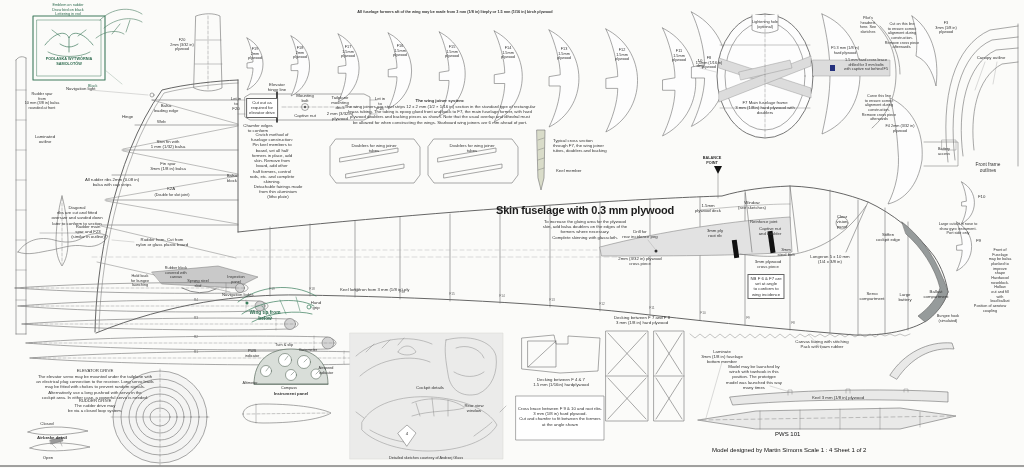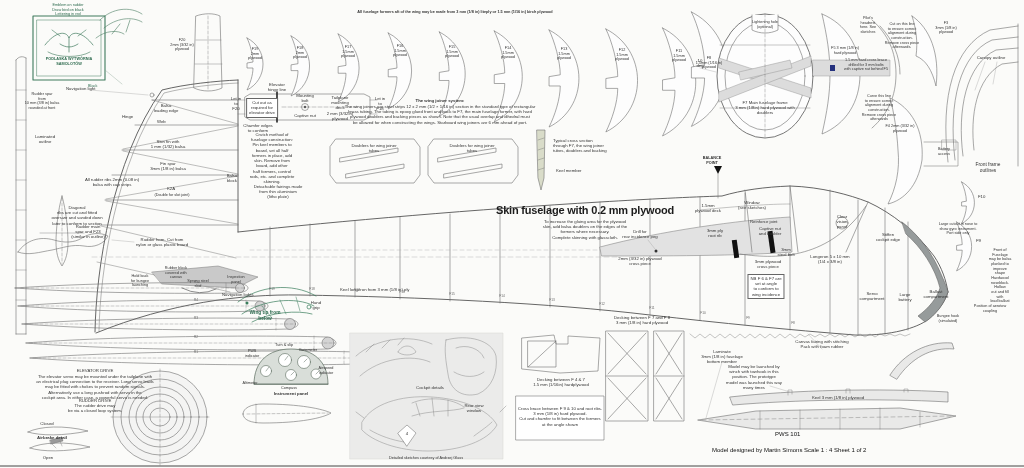--- a/index.html
+++ b/index.html
@@ -437,21 +437,21 @@
 tubes</div>
 <div class="L C" style="left:472px;top:143px">Doublers for wing joiner
 tubes</div>
 <div class="L" style="left:553px;top:138px">Typical cross section
 through F7, the wing joiner
 tubes, doublers and backing</div>
 <div class="L" style="left:556px;top:168px">Keel member</div>
 <div class="L C s38 b" style="left:712px;top:156px">BALANCE
 POINT</div>
 
-<div class="L C big" style="left:585px;top:204px">Skin fuselage with 0.2 mm plywood</div>
+<div class="L C big" style="left:585px;top:204px">Skin fuselage with 0.3 mm plywood</div>
 <div class="L C" style="left:585px;top:219px">To increase the gluing area for the plywood
 skin, add balsa doublers on the edges of the
 formers where necessary.
 Complete skinning with glasscloth.</div>
 <div class="L C" style="left:640px;top:229px">Drill for
 rear incidence peg</div>
 <div class="L C" style="left:708px;top:203px">1.5mm
 plywood deck</div>
 <div class="L C" style="left:752px;top:200px">Window
 (see sketches)</div>

